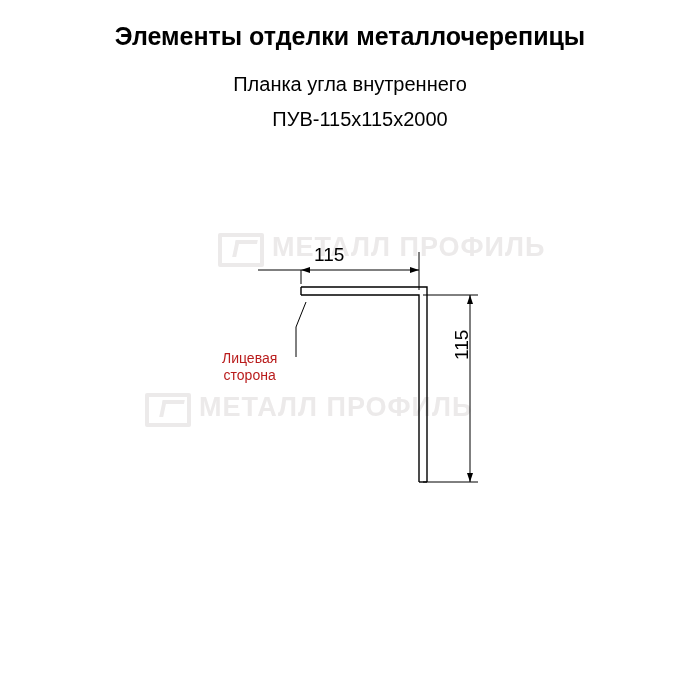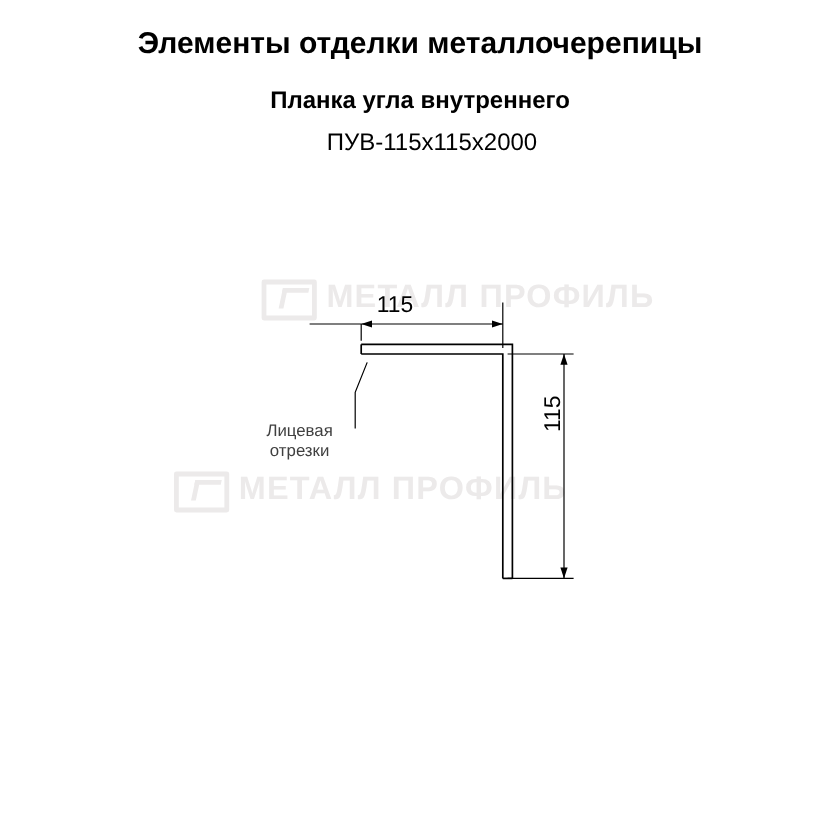--- a/index.html
+++ b/index.html
@@ -31,21 +31,21 @@
   }
   .title-main {
     font-size: 25px;
     font-weight: bold;
     letter-spacing: 0px;
     margin-top: 22px;
     color: #000000;
   }
   .title-sub {
     font-size: 20px;
-    font-weight: bold;
+    font-weight: normal;
     margin-top: 22px;
     color: #000000;
   }
   .title-code {
     font-size: 20px;
     font-weight: normal;
     margin-top: 12px;
     color: #000000;
     padding-left: 20px;
   }
@@ -114,21 +114,21 @@
     transform: rotate(-90deg);
     transform-origin: left top;
   }
   .face-label {
     position: absolute;
     left: 222px;
     top: 338px;
     font-size: 14px;
     line-height: 17px;
     text-align: center;
-    color: #404040;
+    color: #b91c1c;
     white-space: nowrap;
   }
 
   
   .footer {
     position: absolute;
     left: 14px;
     bottom: 14px;
     font-size: 13px;
     line-height: 20px;
@@ -192,18 +192,18 @@
       <g stroke="#000000" fill="none" stroke-width="1">
         <path d="M 296 345 L 296 315 L 306 290"></path>
       </g>
     </svg>
 
     <div class="dim-label dim-top">115</div>
     <div class="dim-label dim-right">115</div>
 
     <div class="face-label">
       <div>Лицевая</div>
-      <div>отрезки</div>
+      <div>сторона</div>
     </div>
   </div>
 
 
 </div>
 
 </body></html>

